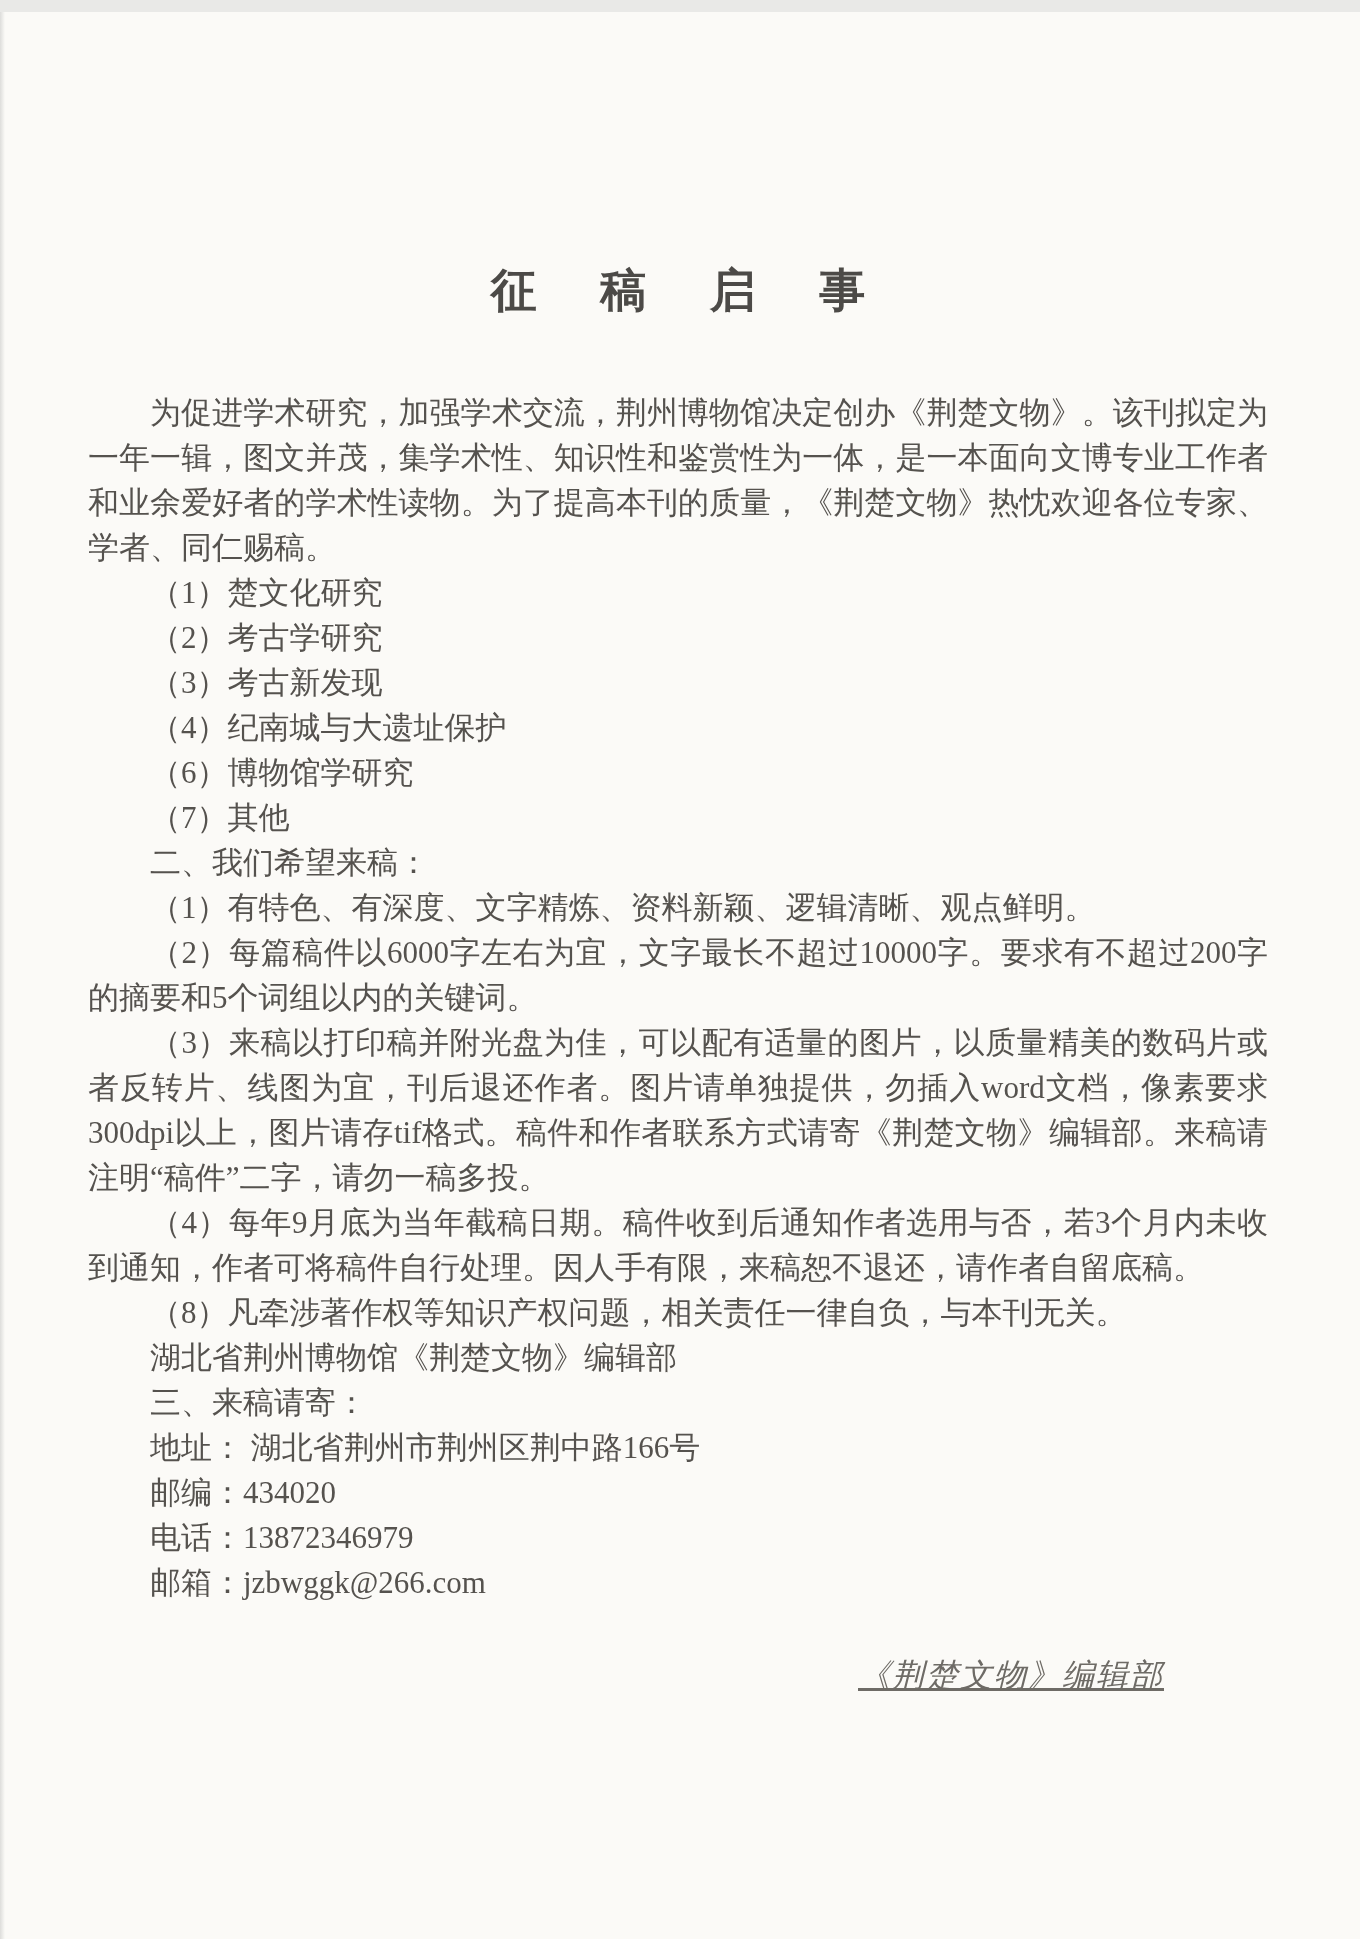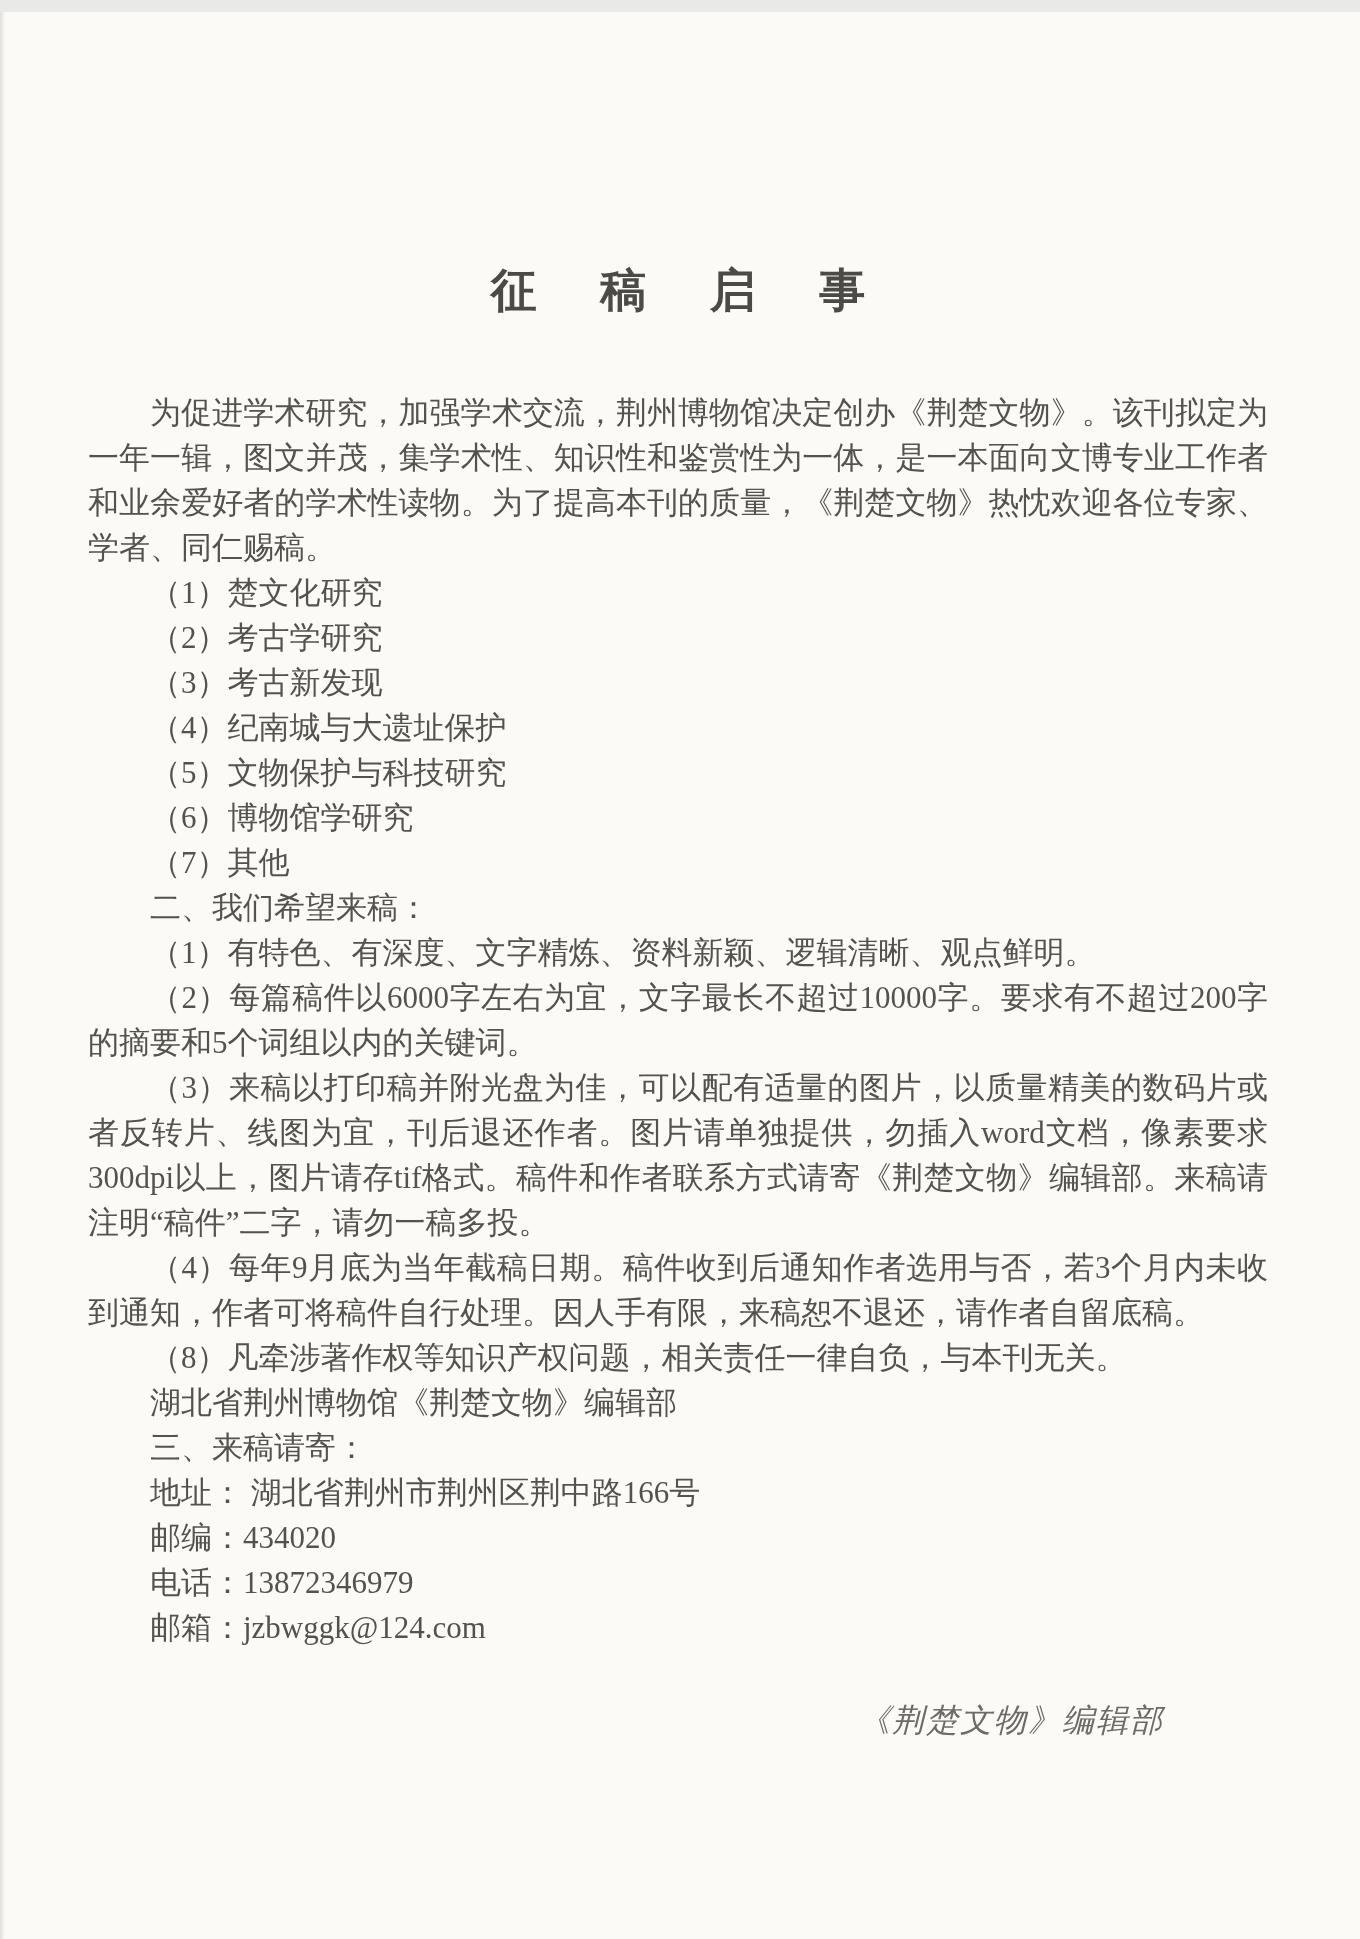--- a/index.html
+++ b/index.html
@@ -50,20 +50,21 @@
   .signature {
     margin-top: 50px;
     padding-right: 104px;
     text-align: right;
     font-size: 32px;
     line-height: 40px;
     font-style: italic;
     letter-spacing: 2px;
     color: #6e6b66;
     font-family: "DejaVu Serif", "Liberation Serif", serif;
+    text-decoration: underline;
   }
   .scan-edge-bottom {
     position: absolute;
     left: 0;
     bottom: 0;
     width: 100%;
     height: 12px;
     background: linear-gradient(to bottom, rgba(185,185,182,0), #c2c2bf);
   }
   .scan-edge-left {
@@ -83,35 +84,34 @@
   <div class="content">
 
     <h1 class="title">征 稿 启 事</h1>
 
     <p class="para intro">为促进学术研究，加强学术交流，荆州博物馆决定创办《荆楚文物》。该刊拟定为一年一辑，图文并茂，集学术性、知识性和鉴赏性为一体，是一本面向文博专业工作者和业余爱好者的学术性读物。为了提高本刊的质量，《荆楚文物》热忱欢迎各位专家、学者、同仁赐稿。</p>
 
     <div class="line">（1）楚文化研究</div>
     <div class="line">（2）考古学研究</div>
     <div class="line">（3）考古新发现</div>
     <div class="line">（4）纪南城与大遗址保护</div>
-    <div class="line">（5）文物保护与科技研究</div>
     <div class="line">（6）博物馆学研究</div>
     <div class="line">（7）其他</div>
 
     <div class="line">二、我们希望来稿：</div>
     <p class="para">（1）有特色、有深度、文字精炼、资料新颖、逻辑清晰、观点鲜明。</p>
     <p class="para">（2）每篇稿件以6000字左右为宜，文字最长不超过10000字。要求有不超过200字的摘要和5个词组以内的关键词。</p>
     <p class="para">（3）来稿以打印稿并附光盘为佳，可以配有适量的图片，以质量精美的数码片或者反转片、线图为宜，刊后退还作者。图片请单独提供，勿插入word文档，像素要求300dpi以上，图片请存tif格式。稿件和作者联系方式请寄《荆楚文物》编辑部。来稿请注明“稿件”二字，请勿一稿多投。</p>
     <p class="para">（4）每年9月底为当年截稿日期。稿件收到后通知作者选用与否，若3个月内未收到通知，作者可将稿件自行处理。因人手有限，来稿恕不退还，请作者自留底稿。</p>
     <p class="para">（8）凡牵涉著作权等知识产权问题，相关责任一律自负，与本刊无关。</p>
 
     <div class="line">湖北省荆州博物馆《荆楚文物》编辑部</div>
     <div class="line">三、来稿请寄：</div>
     <div class="line">地址： 湖北省荆州市荆州区荆中路166号</div>
     <div class="line">邮编：434020</div>
     <div class="line">电话：13872346979</div>
-    <div class="line">邮箱：jzbwggk@124.com</div>
+    <div class="line">邮箱：jzbwggk@266.com</div>
 
     <div class="signature">《荆楚文物》编辑部</div>
 
   </div>
   <div class="scan-edge-bottom"></div>
 </div>
 
 </body></html>

